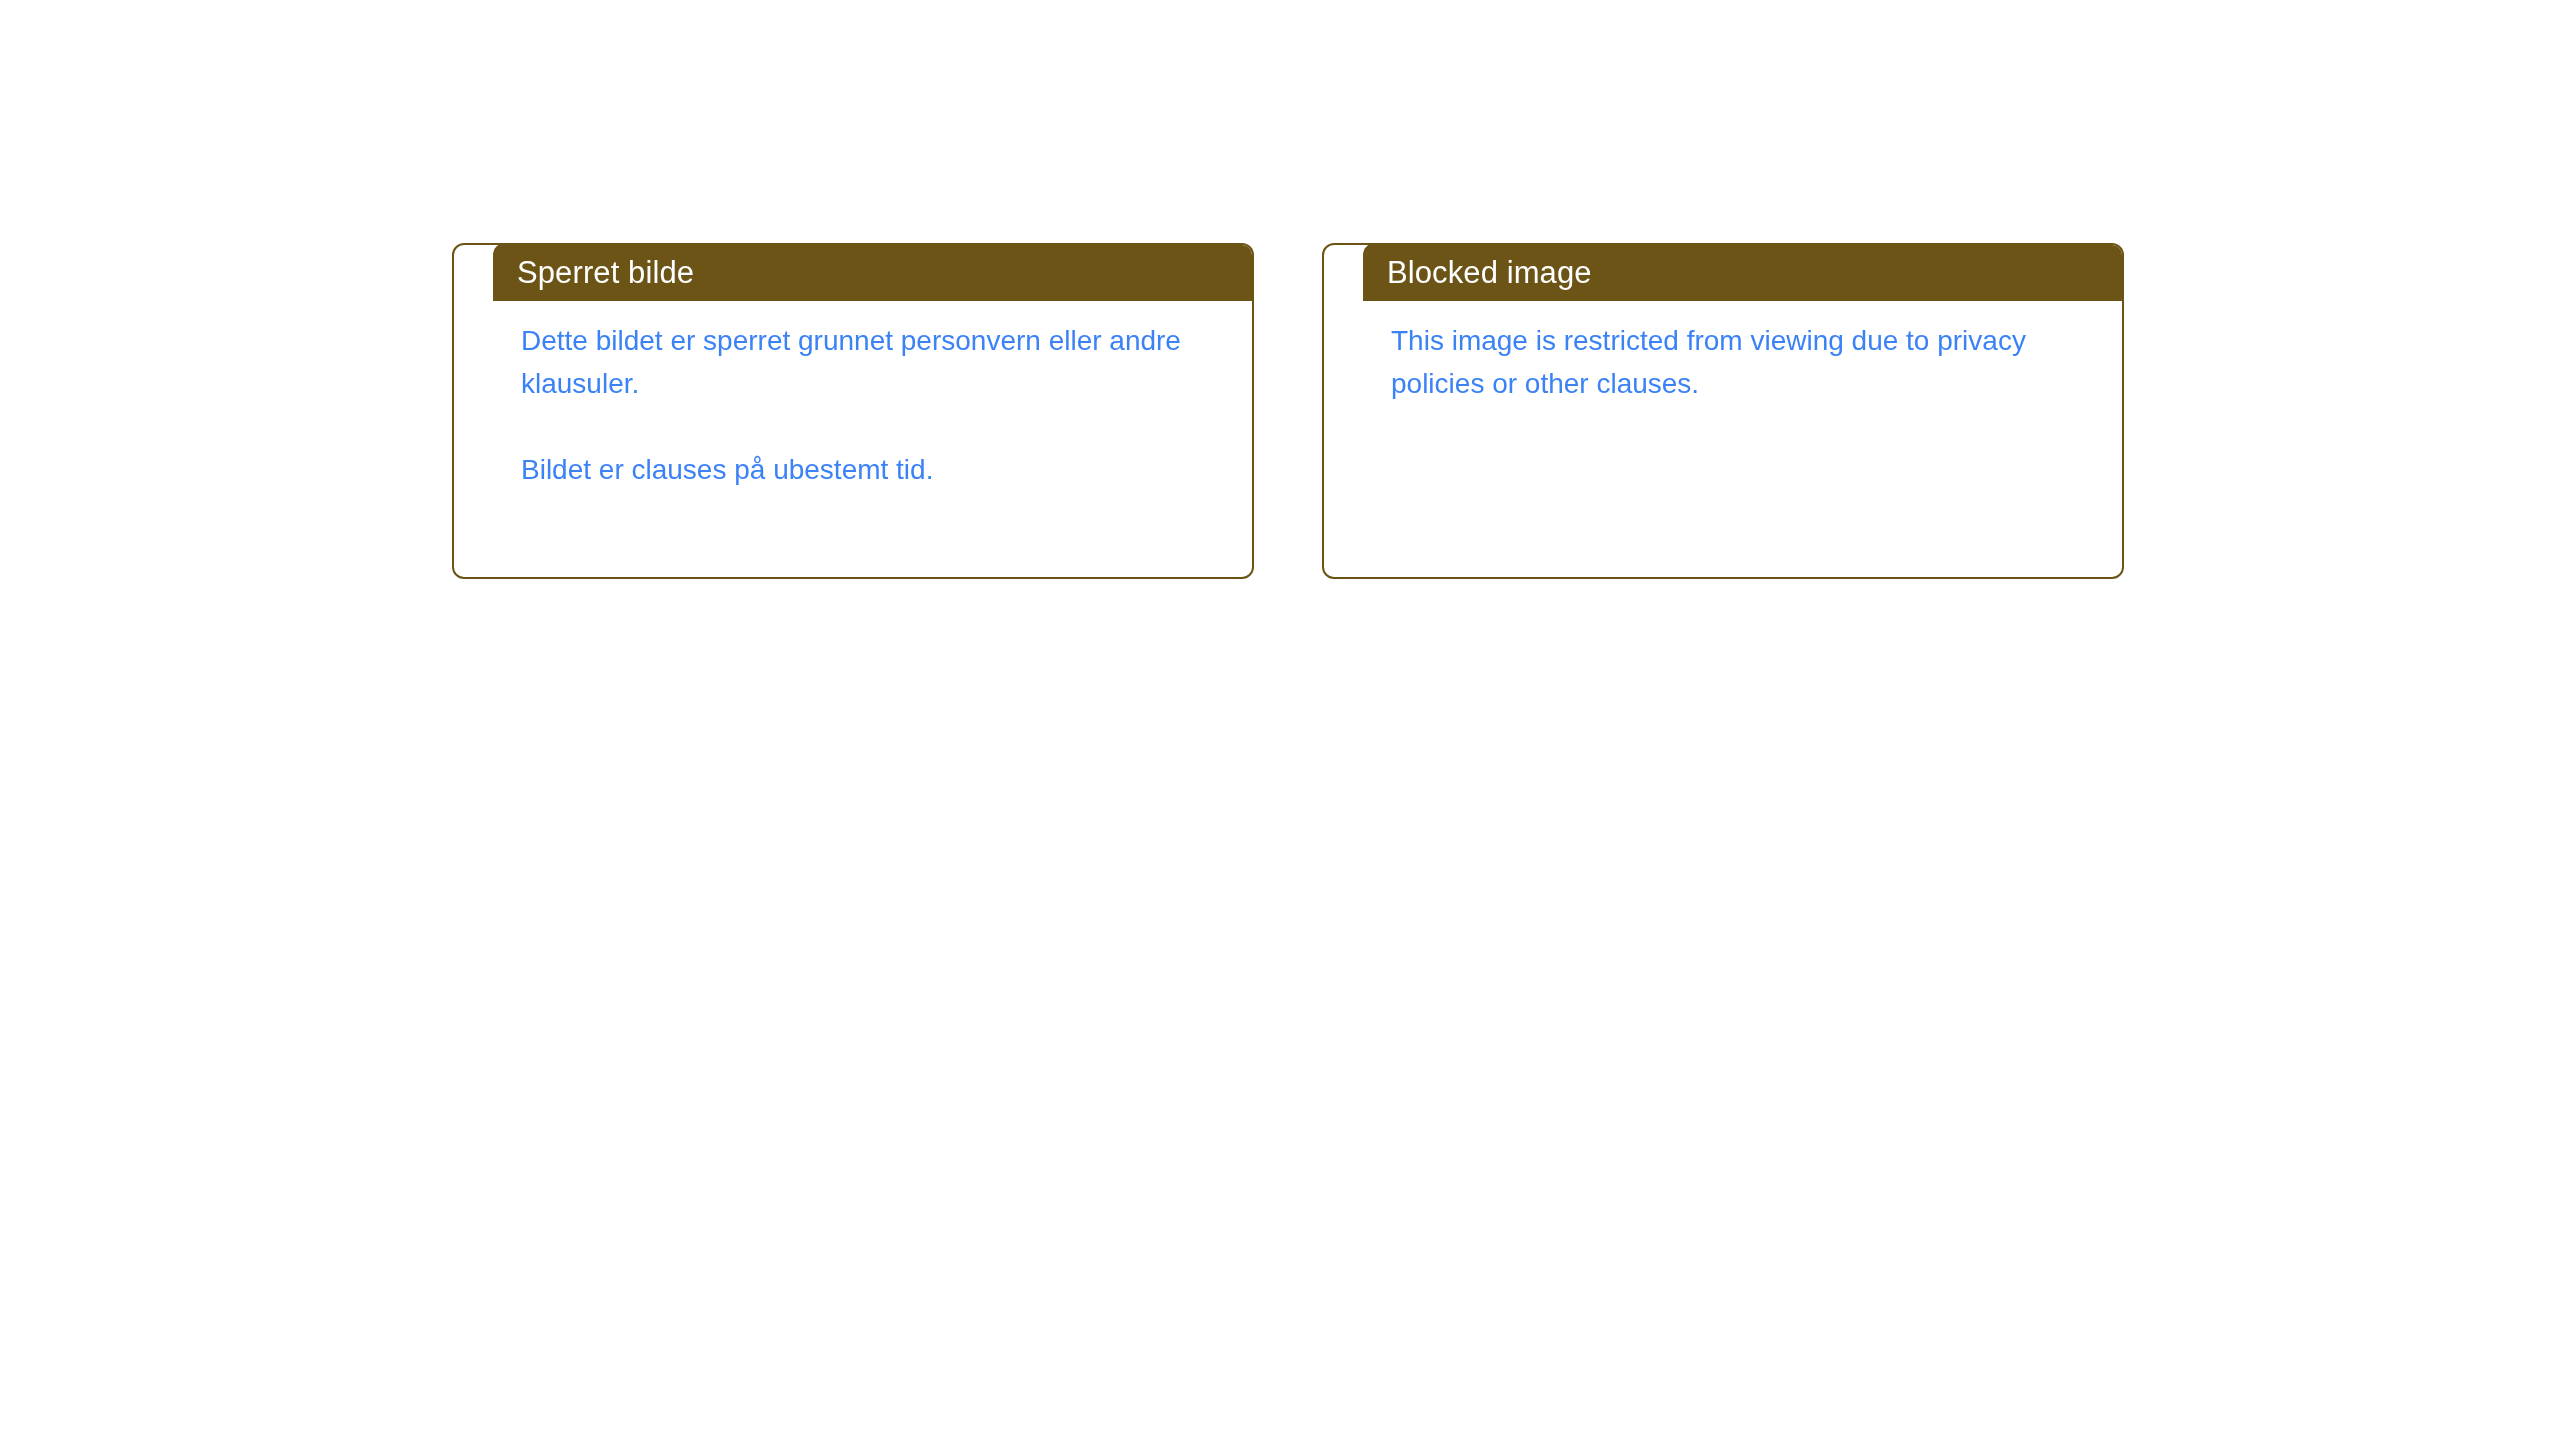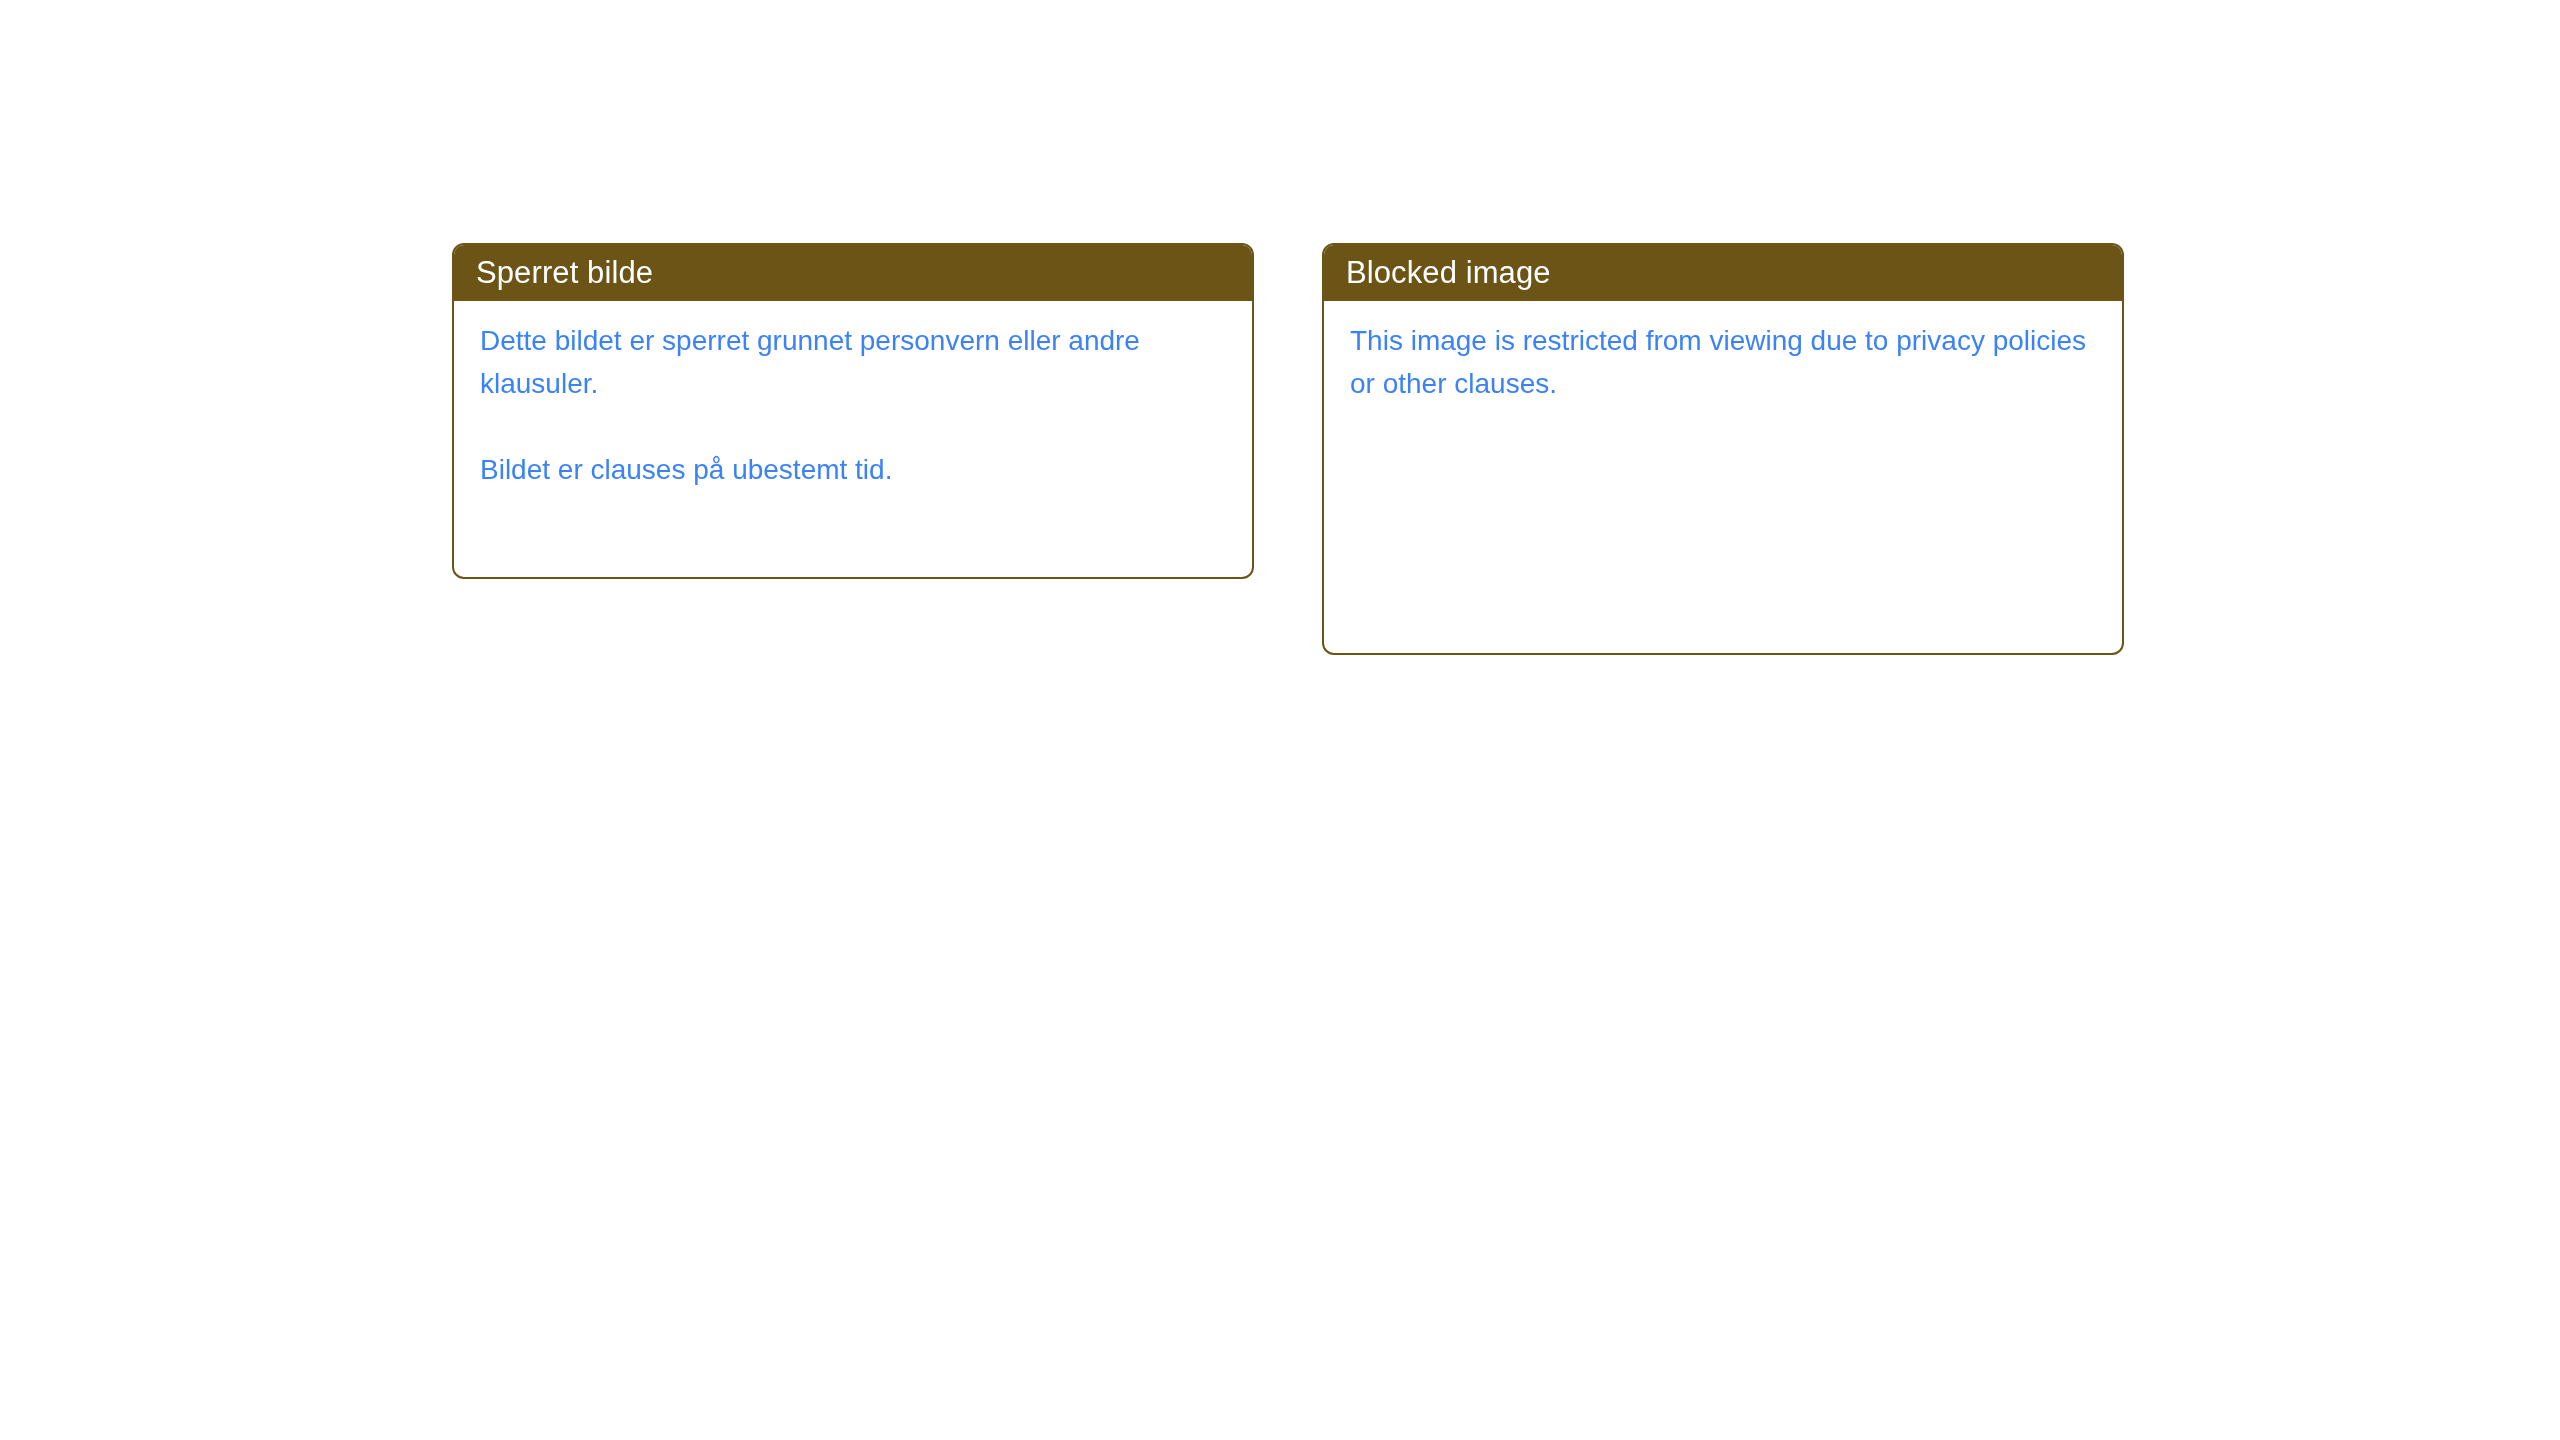--- a/index.html
+++ b/index.html
@@ -24,34 +24,35 @@
   }
 
   
   .notice-panel {
     position: absolute;
     box-sizing: border-box;
     background: #ffffff;
     border: 2px solid #6b5416;
     border-radius: 12px;
     overflow: hidden;
+    padding-left: 41px;
   }
 
   #panel-no {
     left: 452px;
     top: 243px;
     width: 802px;
     height: 336px;
   }
 
   #panel-en {
     left: 1322px;
     top: 243px;
     width: 802px;
-    height: 412px;
+    height: 336px;
   }
 
   .panel-header {
     box-sizing: border-box;
     height: 58px;
     background: #6b5416;
     padding: 0 0 0 24px;
     display: flex;
     align-items: center;
     margin: -2px -2px 0 -2px;

